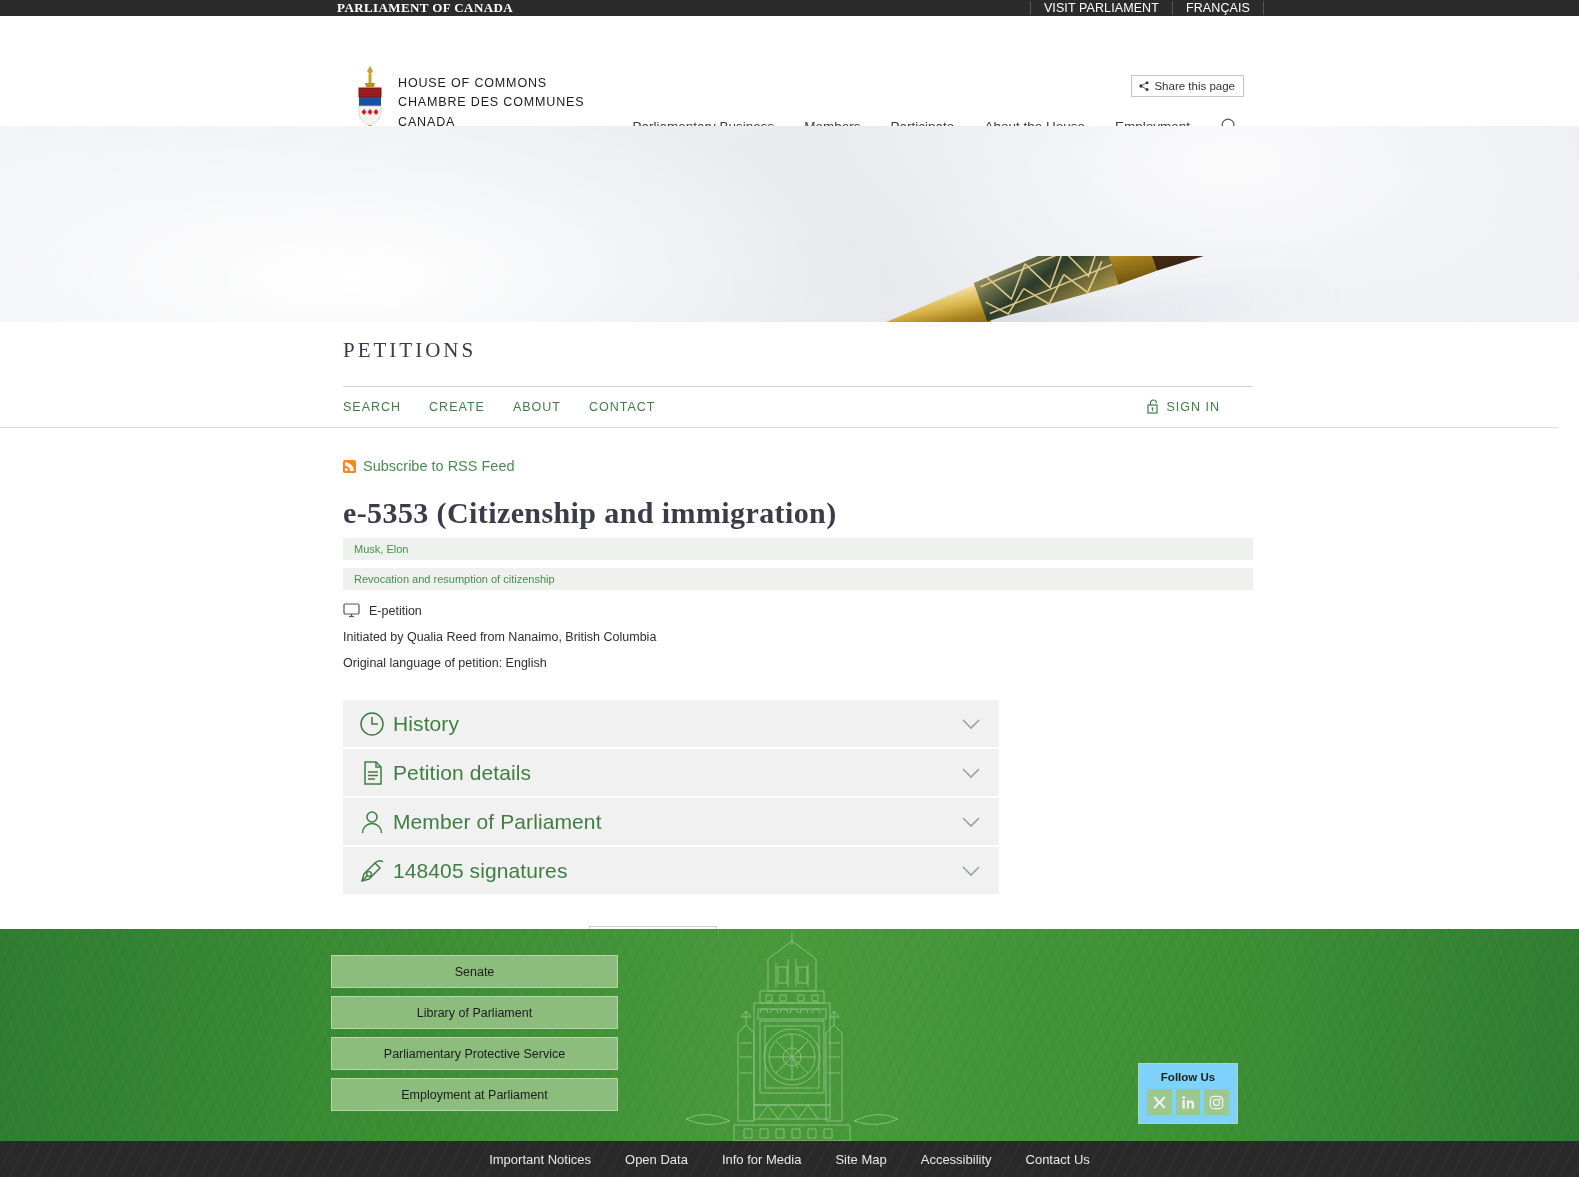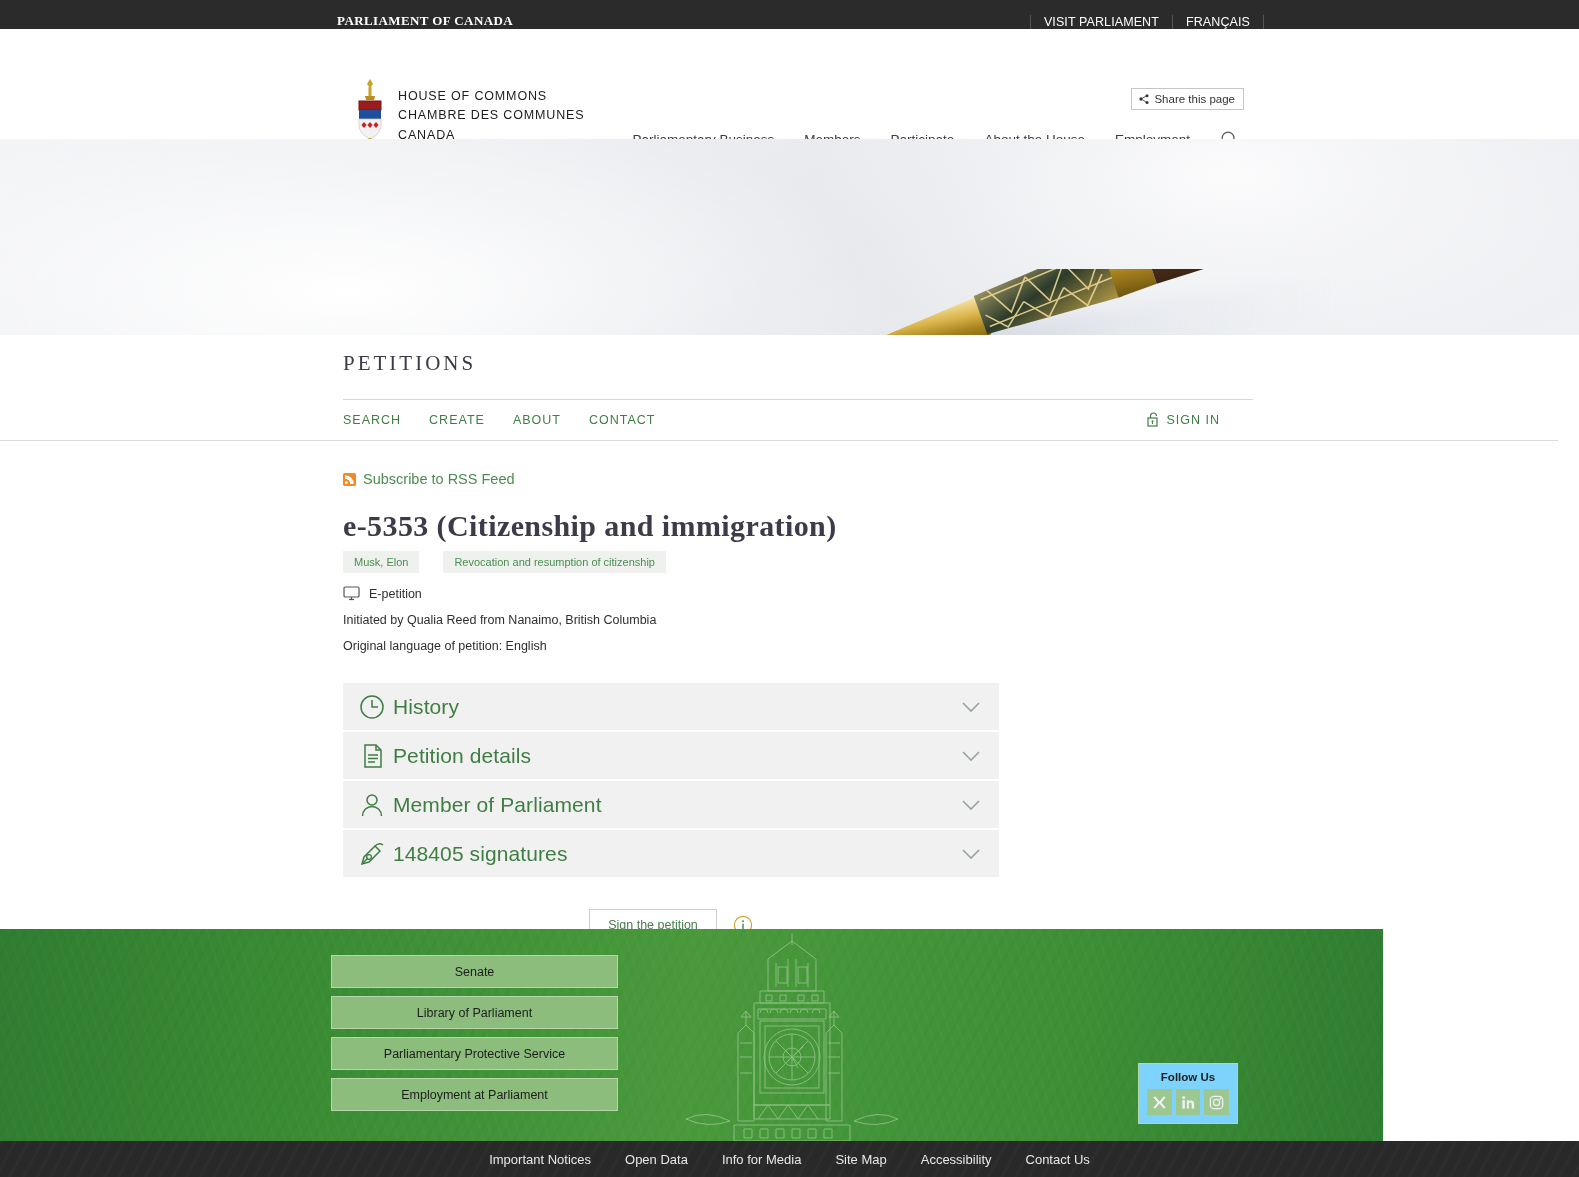--- a/index.html
+++ b/index.html
@@ -7,21 +7,21 @@
     width: 1579px;
     height: 1177px;
     overflow: hidden;
     font-family: "Liberation Sans", sans-serif;
     background: #ffffff;
   }
   .page { position: relative; width: 1579px; height: 1177px; background:#fff; }
 
   
   .topbar {
-    height: 29px; background: #2b2b2b; display: flex; align-items: flex-end;
+    height: 16px; background: #2b2b2b; display: flex; align-items: center;
     position: relative;
   }
   .topbar-brand {
     color: #ffffff; font-family: "Liberation Serif", serif; font-size: 13px;
     letter-spacing: .4px; font-weight: 700; padding: 0 12px;
     display: flex; align-items: center; margin-left: 325px;
   }
   .topbar-right { margin-left: auto; display: flex; align-items: stretch; padding-right: 315px; }
   .topbar-link {
     color: #ffffff; font-size: 12.5px; padding: 0 13px; display: flex; align-items: center;
@@ -105,21 +105,21 @@
   .rss-txt { color: #4a8d4e; font-size: 14.5px; }
   .rss-ic { width: 13px; height: 13px; }
 
   .doc-title {
     font-family: "Liberation Serif", serif; font-size: 30px; color: #3b3b49;
     letter-spacing: .4px; margin-top: 22px;
   }
   .kw-head {
     font-family: "Liberation Serif", serif; font-size: 18px; color: #2f2f3a; margin-top: 12px;
   }
-  .kw-row { display: flex; gap: 24px; margin-top: 8px; }
+  .kw-row { display: flex; gap: 8px; margin-top: 8px; flex-direction: column; }
   .kw {
     background: #eef1ee; color: #4a8d4e; font-size: 11px; padding: 5px 11px; cursor: pointer;
   }
   .etype { display: flex; align-items: center; gap: 9px; margin-top: 13px; text-align: center; }
   .etype-label { font-size: 12.5px; color: #2f2f2f; }
   .meta { font-size: 12.5px; color: #2f2f2f; margin-top: 12px; }
 
   
   .acc { margin-top: 30px; width: 656px; }
   .acc-item {
@@ -140,21 +140,21 @@
     padding: 8px 18px; cursor: pointer;
   }
   .info-ic { width: 20px; height: 20px; cursor: pointer; }
   .disclaimer {
     display: inline-block; margin-top: 27px; font-size: 12.5px; color: #4a8d4e;
     text-decoration: underline; cursor: pointer;
   }
 
   
   .gfooter {
-    position: absolute; left: 0; top: 929px; width: 1383px; height: 212px;
+    position: absolute; left: 0; top: 929px; width: 1579px; height: 212px;
     background: linear-gradient(95deg,#2f7d31 0%,#3a8c34 22%,#4a9a3c 50%,#3d8f36 78%,#2f7d31 100%);
     overflow: hidden;
   }
   .gfooter .texture {
     position: absolute; inset: 0; opacity: .16;
     background:
       repeating-linear-gradient(72deg, rgba(255,255,255,.09) 0 2px, rgba(0,0,0,0) 2px 9px),
       repeating-linear-gradient(-61deg, rgba(0,0,0,.10) 0 3px, rgba(0,0,0,0) 3px 11px);
   }
   .bldg { position: absolute; left: 672px; top: 0px; width: 240px; height: 212px; opacity: .5; }

